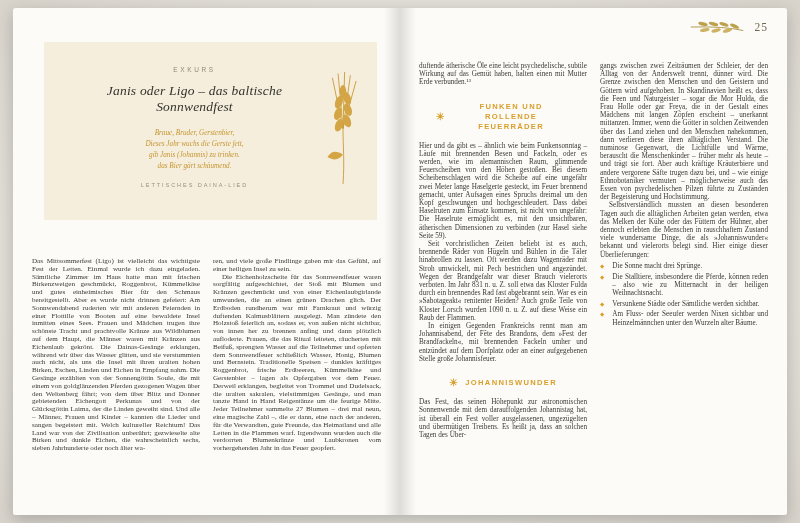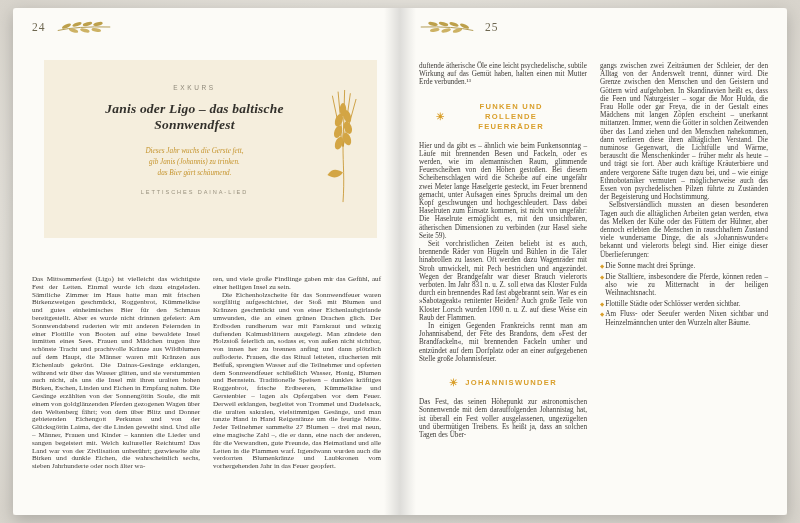--- a/index.html
+++ b/index.html
@@ -23,36 +23,36 @@
     content:""; position:absolute; top:0; bottom:0; right:0; width:16px;
     background:linear-gradient(to right, rgba(0,0,0,0) 0%, rgba(0,0,0,.12) 100%);
     pointer-events:none;
   }
   .page-right::after {
     content:""; position:absolute; top:0; bottom:0; left:0; width:16px;
     background:linear-gradient(to left, rgba(0,0,0,0) 0%, rgba(0,0,0,.12) 100%);
     pointer-events:none;
   }
   .page-head { height:18px; display:flex; align-items:center; gap:10px; }
-  .page-head.right { justify-content:flex-start; }
+  .page-head.right { justify-content:flex-end; }
   .pagenum { font-size:11.5px; color:#6e6750; letter-spacing:1px; }
   .twig { width:56px; height:16px; }
   .twig.flip { transform:scaleX(-1); }
 
   
   .exkurs {
     position:relative; margin:24px 4px 0 12px; background:#f5eedd;
     padding:24px 70px 20px 38px; text-align:center; min-height:178px;
   }
   .ex-kicker {
     font-family:"Liberation Sans", sans-serif; font-size:6.5px;
     letter-spacing:2.6px; color:#8f897a; margin-bottom:10px;
   }
   .ex-title {
-    font-size:13.5px; font-style:italic; font-weight:bold;
+    font-size:13.5px; font-style:italic; font-weight:normal;
     color:#33312c; margin-bottom:13px; letter-spacing:.2px;
   }
   .quote { font-size:7.2px; line-height:11px; font-style:italic; color:#c6952f; }
   .ex-source {
     margin-top:10px; font-family:"Liberation Sans", sans-serif;
     font-size:5.6px; letter-spacing:1.9px; color:#99927f;
   }
   .barley { position:absolute; right:16px; top:50%; transform:translateY(-52%); width:36px; height:128px; }
 
   
@@ -70,49 +70,37 @@
     display:flex; align-items:center; justify-content:center; gap:6px;
     margin:15px 4px 10px; color:#d99f2b;
     font-family:"Liberation Sans", sans-serif; font-weight:bold;
     font-size:7.6px; letter-spacing:1.3px; text-align:center;
   }
   .h-or .h-text { max-width:118px; line-height:10px; }
   .sun { font-size:10px; line-height:10px; color:#d99f2b; }
 
   ul.wonders { list-style:none; margin-top:3px; }
   ul.wonders li {
-    display:flex; gap:1px; color:#3c3936; text-align:justify;
+    display:flex; gap:8px; color:#3c3936; text-align:justify;
     margin-bottom:2.5px; hyphens:auto;
   }
   .diamond { color:#d99f2b; font-size:5.5px; line-height:8.2px; flex:0 0 auto; }
 </style>
 </head>
 <body>
 
 <div class="spread">
 
   <div class="page page-left">
-    <div class="page-head">
-      <span class="pagenum">24</span>
-      <svg class="twig" viewBox="0 0 64 18">
-        <path d="M2 13 Q24 8 62 9" stroke="#a98f3e" fill="none" stroke-width="1"></path>
-        <ellipse cx="12" cy="8" rx="5.5" ry="2" transform="rotate(-25 12 8)" fill="#bda04b"></ellipse>
-        <ellipse cx="24" cy="6" rx="5.5" ry="2" transform="rotate(-20 24 6)" fill="#bda04b"></ellipse>
-        <ellipse cx="36" cy="5.5" rx="5.5" ry="2" transform="rotate(-15 36 5.5)" fill="#bda04b"></ellipse>
-        <ellipse cx="48" cy="5.5" rx="5.5" ry="2" transform="rotate(-12 48 5.5)" fill="#bda04b"></ellipse>
-        <ellipse cx="20" cy="13" rx="5.5" ry="2" transform="rotate(18 20 13)" fill="#cdb264"></ellipse>
-        <ellipse cx="33" cy="13" rx="5.5" ry="2" transform="rotate(14 33 13)" fill="#cdb264"></ellipse>
-        <ellipse cx="46" cy="12.5" rx="5.5" ry="2" transform="rotate(10 46 12.5)" fill="#cdb264"></ellipse>
-      </svg>
-    </div>
 
     <div class="exkurs">
       <div class="ex-kicker">EXKURS</div>
       <h1 class="ex-title">Janis oder Ligo – das baltische Sonnwendfest</h1>
       <div class="quote">
+        <div>Braue, Bruder, Gerstenbier,</div>
         <div>Dieses Jahr wuchs die Gerste fett,</div>
         <div>gib Janis (Johannis) zu trinken.</div>
         <div>das Bier gärt schäumend.</div>
       </div>
       <div class="ex-source">LETTISCHES DAINA-LIED</div>
       <svg class="barley" viewBox="0 0 44 140">
         <g stroke="#c99a38" fill="none" stroke-width="1.1">
           <path d="M22 138 C24 110 22 92 22 70"></path>
           <path d="M22 70 L9 8"></path>
             <path d="M22 70 L16 3"></path>
@@ -188,21 +176,21 @@
           <li>
             <span class="diamond">◆</span>
             <span>Die Sonne macht drei Sprünge.</span>
           </li>
           <li>
             <span class="diamond">◆</span>
             <span>Die Stalltiere, insbesondere die Pferde, können reden – also wie zu Mitternacht in der heiligen Weihnachtsnacht.</span>
           </li>
           <li>
             <span class="diamond">◆</span>
-            <span>Flottille Städte oder Schlösser werden sichtbar.</span>
+            <span>Versunkene Städte oder Sämtliche werden sichtbar.</span>
           </li>
           <li>
             <span class="diamond">◆</span>
             <span>Am Fluss- oder Seeufer werden Nixen sichtbar und Heinzelmännchen unter den Wurzeln alter Bäume.</span>
           </li>
         </ul>
       </div>
     </div>
   </div>
 

